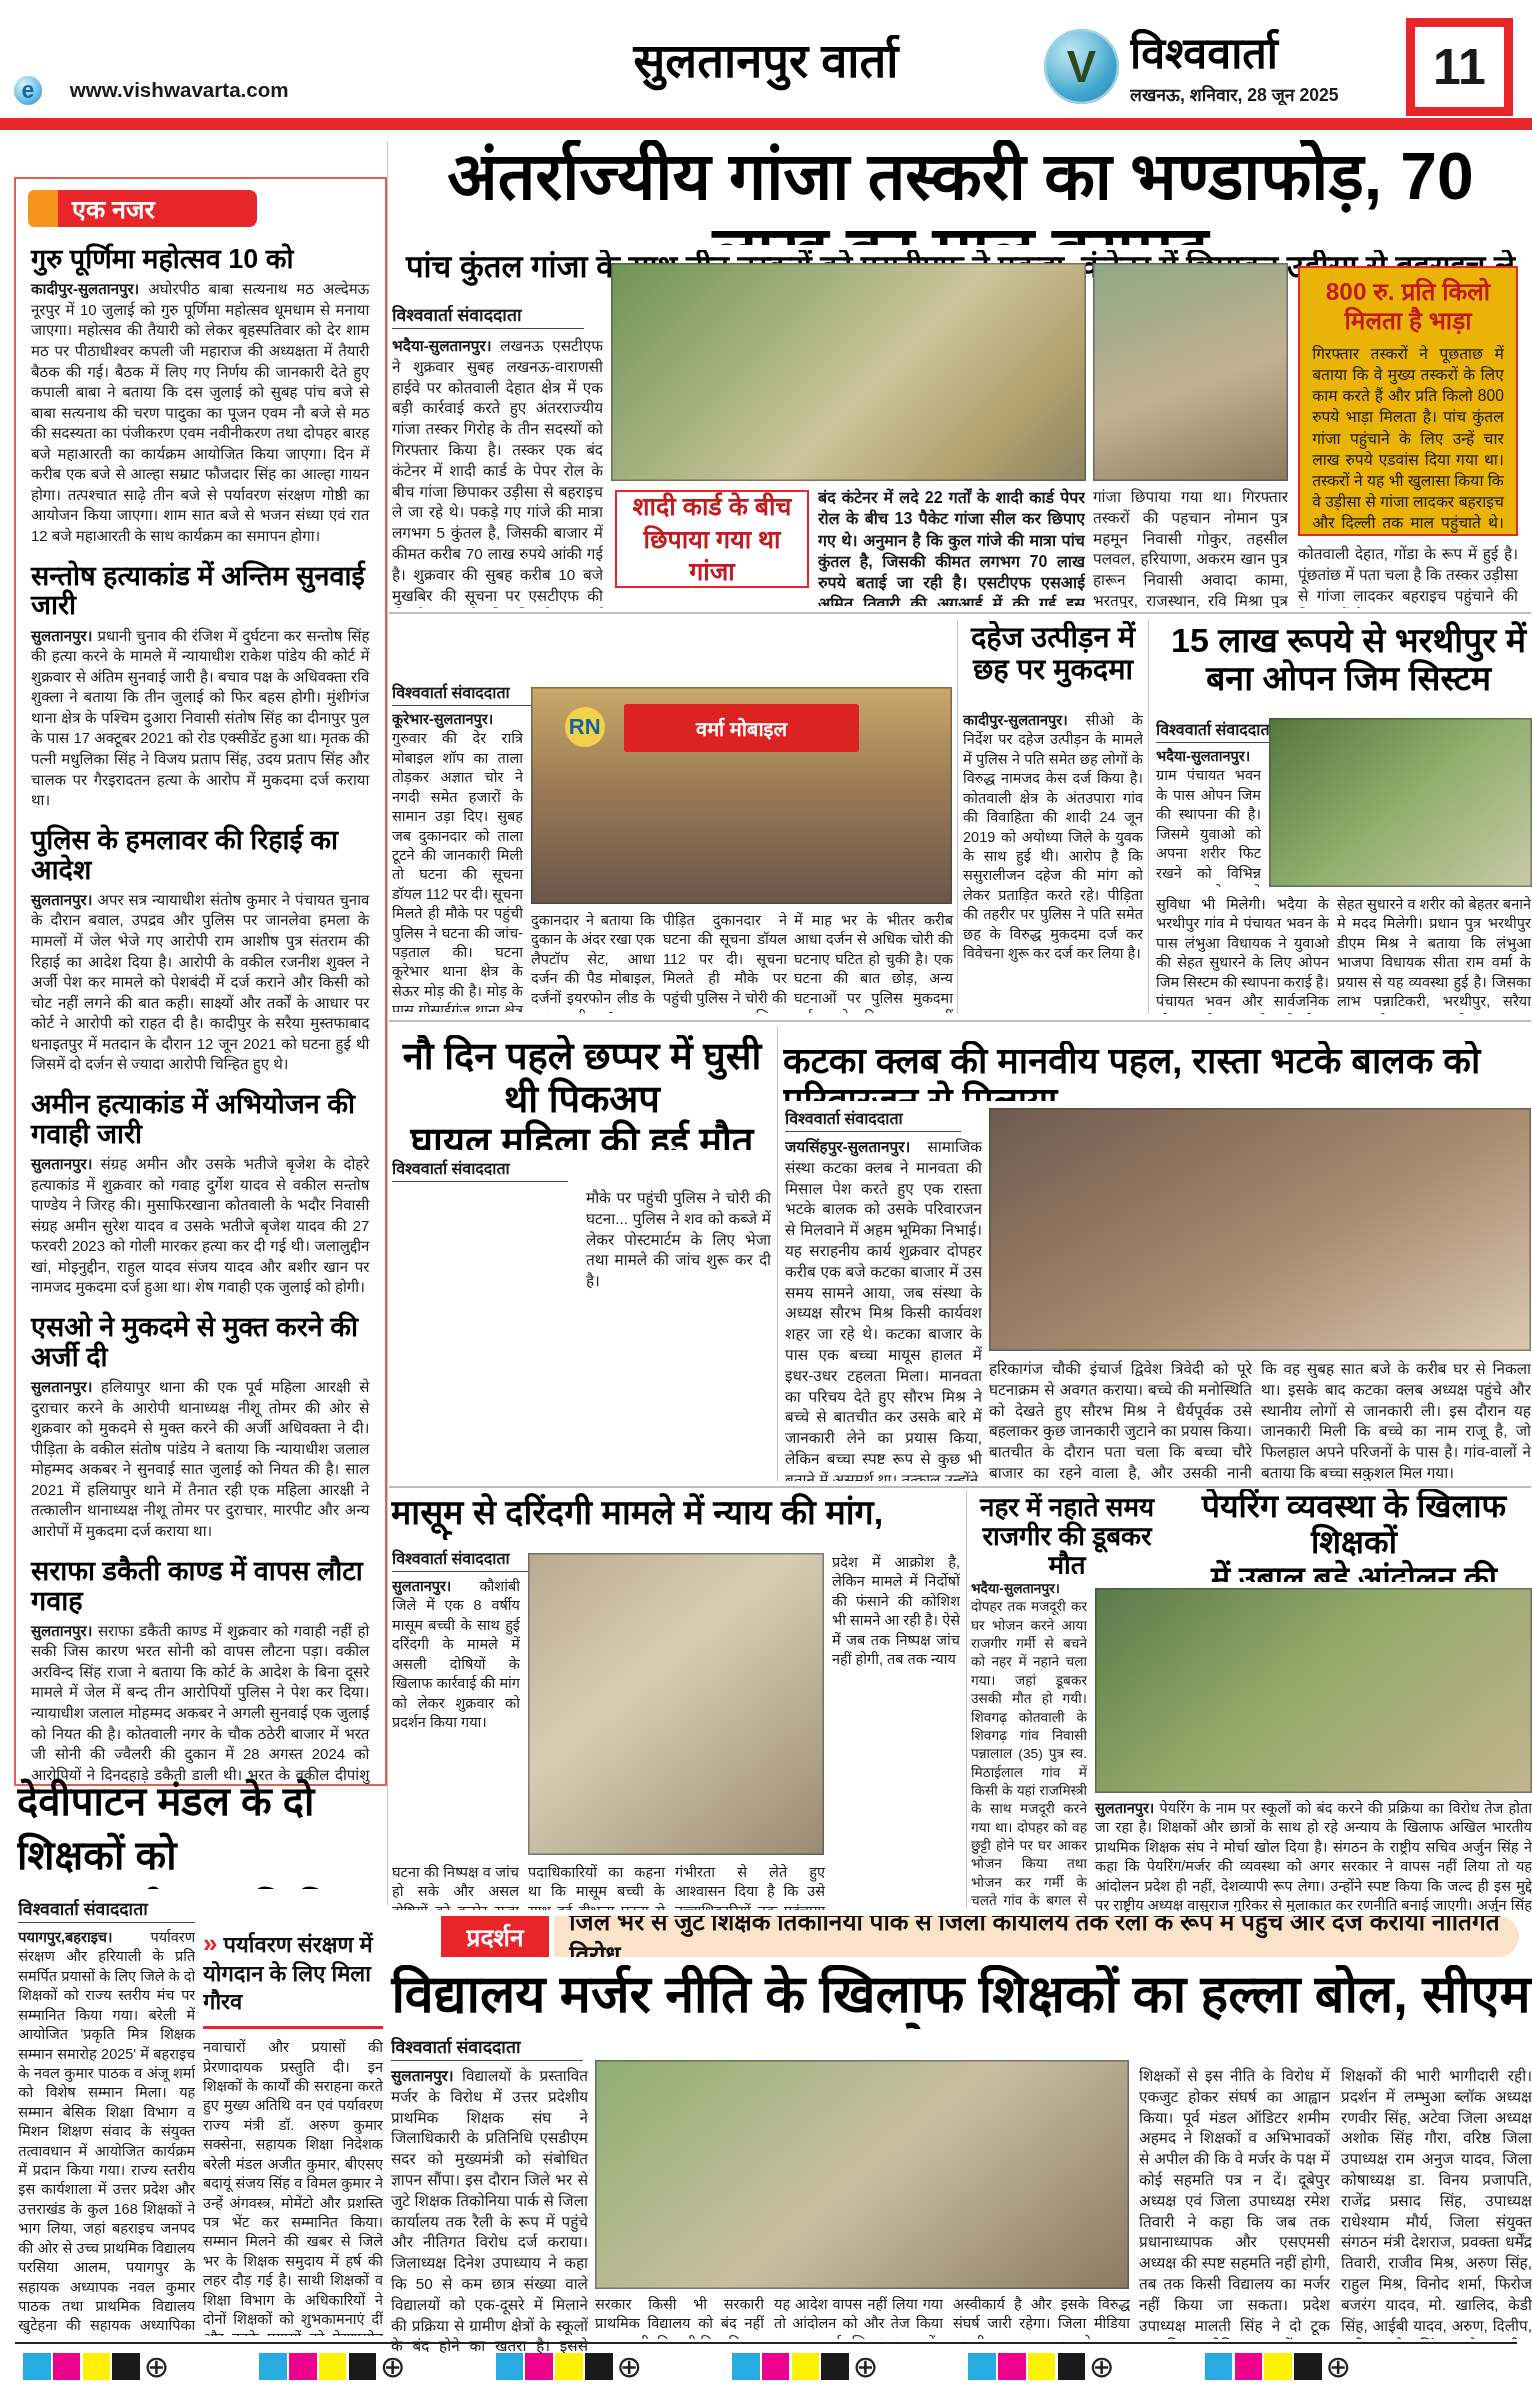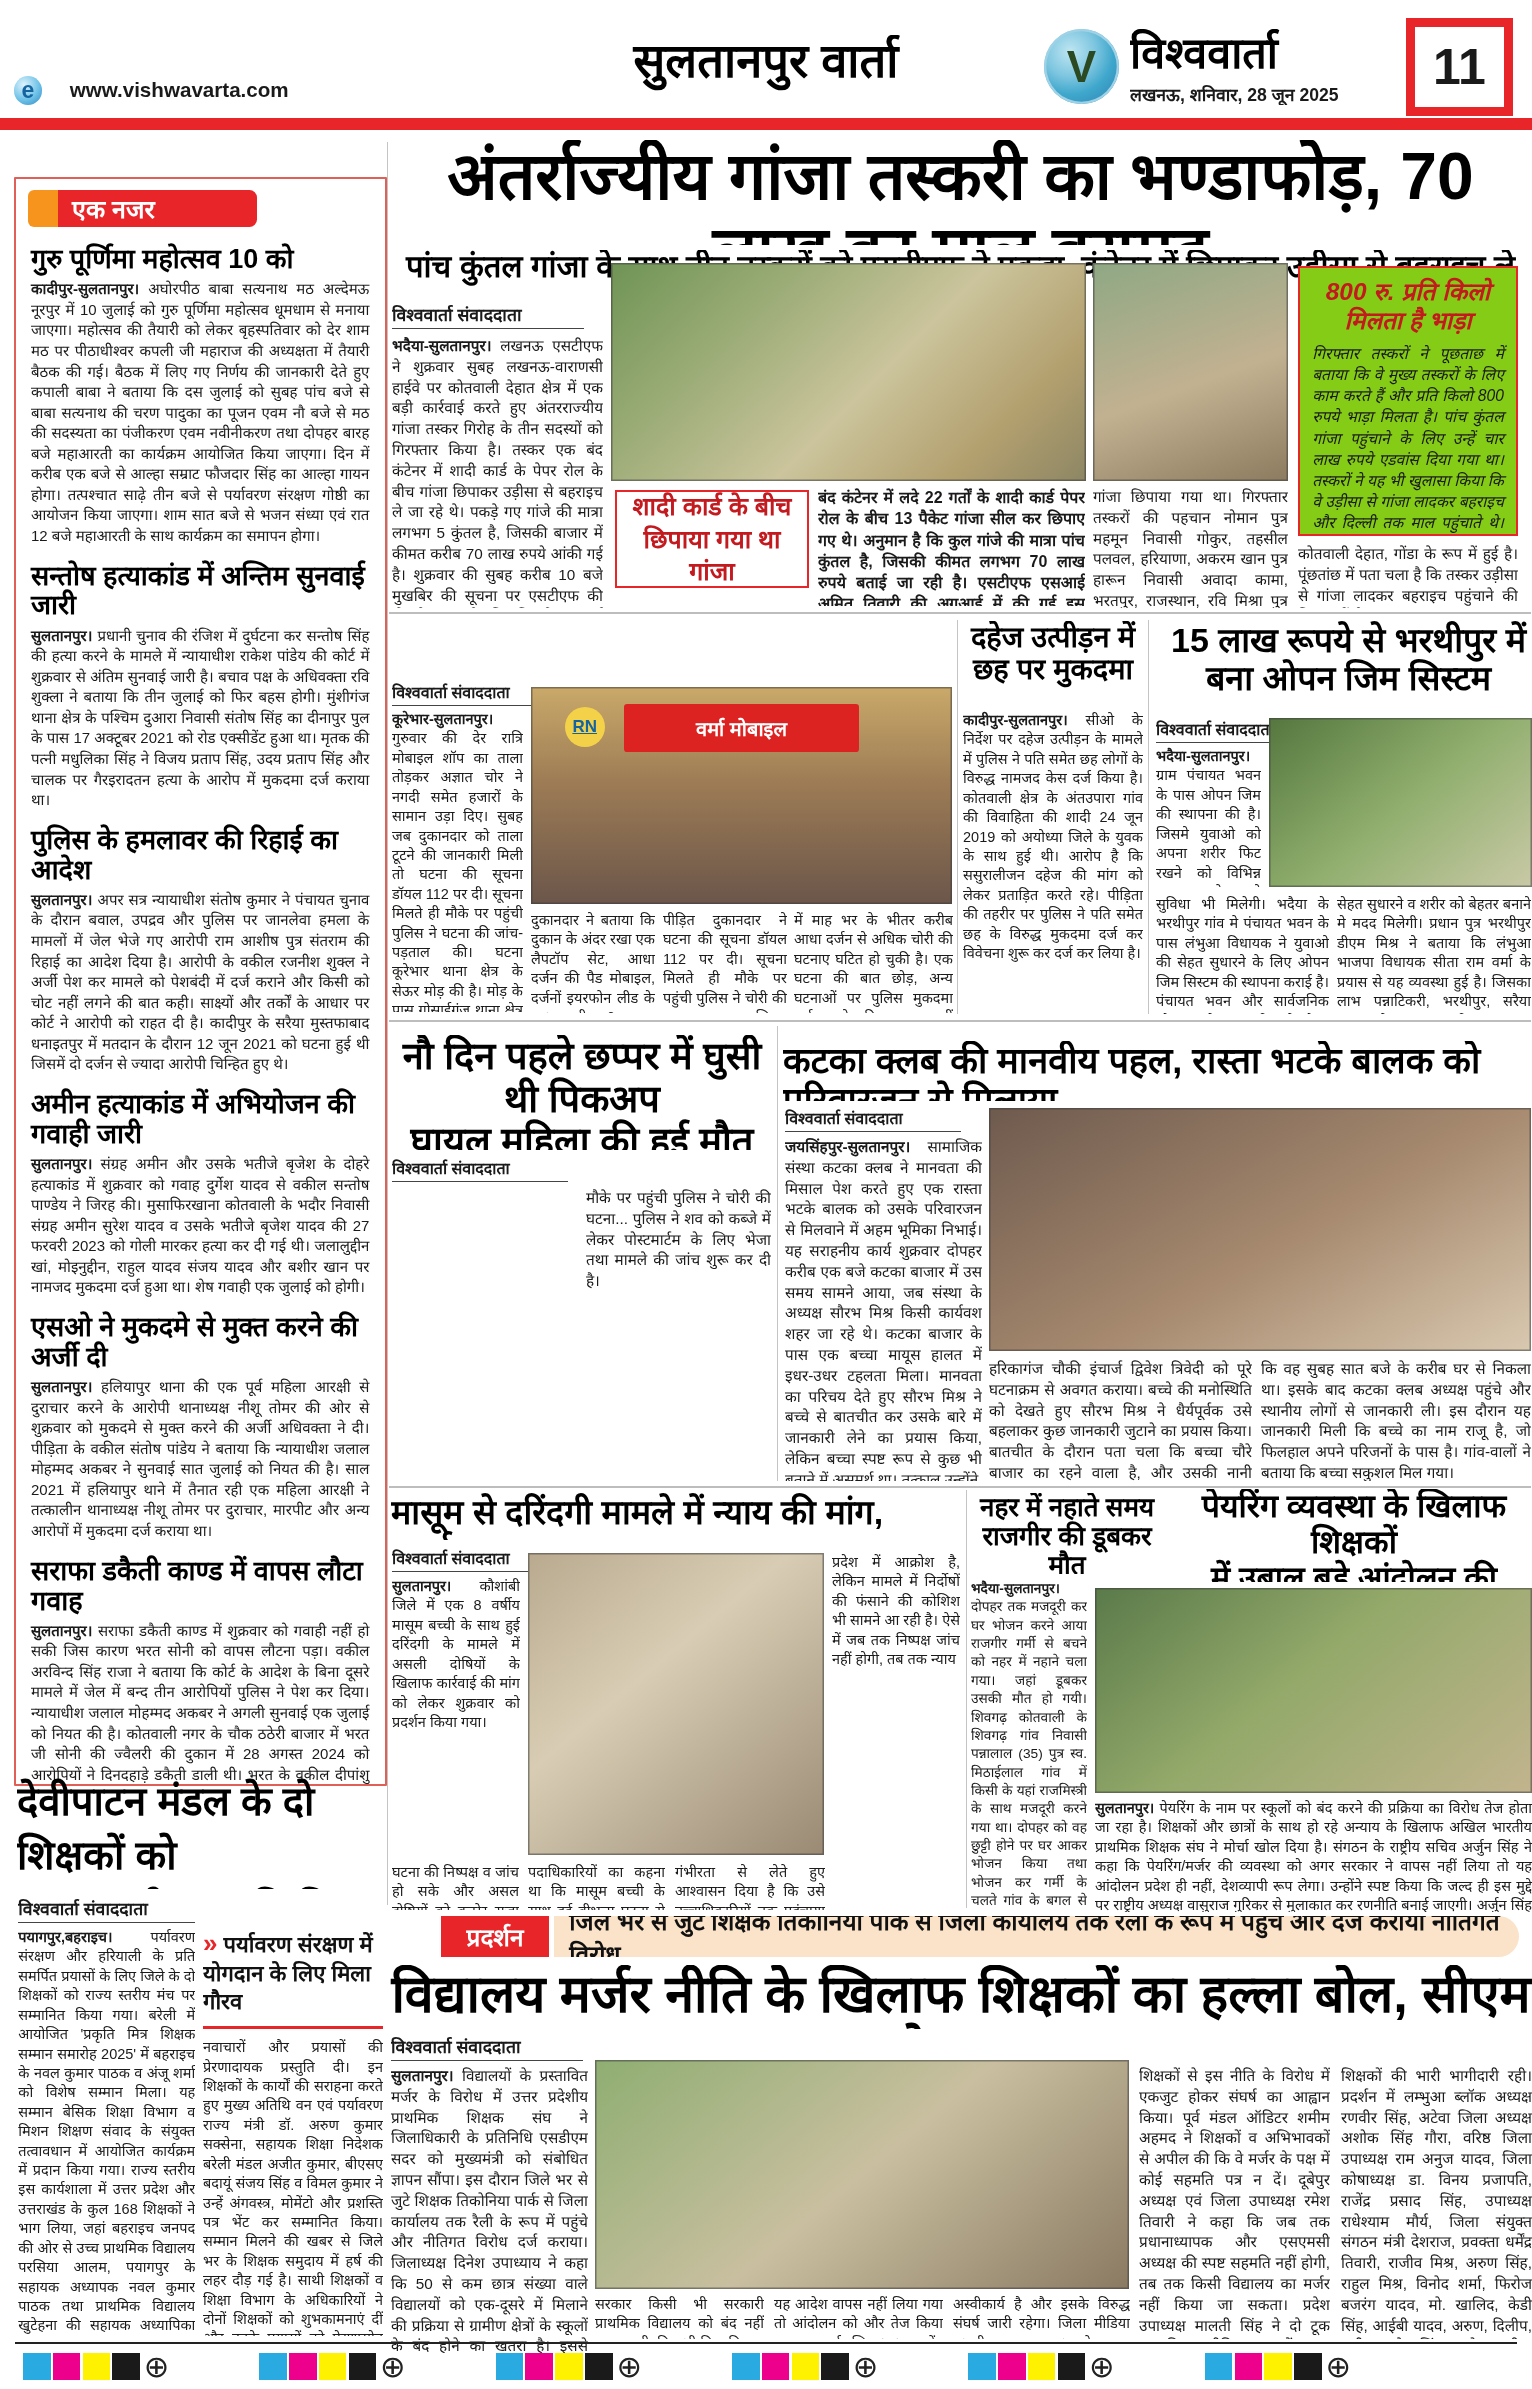--- a/index.html
+++ b/index.html
@@ -20,21 +20,21 @@
   .hrule{background:#bdbdbd;}
   .photo{box-shadow:inset 0 0 0 1.5px rgba(60,60,60,.55);}
   .ph-truck{background:linear-gradient(135deg,#6f9455 0%,#9fae7a 30%,#cbc49c 55%,#b3a06f 80%,#8d8664 100%);}
   .ph-men{background:linear-gradient(160deg,#8fa884 0%,#c2b191 55%,#8d7b5f 100%);}
   .ph-shop{background:linear-gradient(180deg,#caa96a 0%,#9c7b55 45%,#6b564a 100%);}
   .ph-gym{background:linear-gradient(140deg,#55773f 0%,#8fae6d 50%,#c9c9a6 100%);}
   .ph-katka{background:linear-gradient(150deg,#6e5a4e 0%,#a78a6f 55%,#d9c9b0 100%);}
   .ph-protest{background:linear-gradient(140deg,#b9aa8f 0%,#d8cdb4 40%,#9a8a74 100%);}
   .ph-honor{background:linear-gradient(140deg,#5a7a4a 0%,#93a96a 45%,#c2b48e 100%);}
   .ph-rally{background:linear-gradient(140deg,#8fae72 0%,#c9bfa0 50%,#8a7a62 100%);}
-  .sidebox{border:2.3px solid #e8262a;background:#84cc16;padding:9.2px 12.2px;font-style:italic;}
+  .sidebox{border:2.3px solid #e8262a;background:#eab308;padding:9.2px 12.2px;}
   .sidebox h3{margin:0 0 7.6px 0;color:#c21a1f;font-size:24.4px;text-align:center;line-height:1.2;}
   .callout{border:2.3px solid #e8262a;color:#c21a1f;font-weight:bold;font-size:25px;line-height:1.3;
            display:flex;align-items:center;justify-content:center;text-align:center;padding:4.6px;}
   .eknz-box{border:2.3px solid #e06058;border-radius:1px;margin-top:24px;}
   .eknz-bar{display:flex;height:37px;}
   .eknz-bar .or{width:30.5px;background:#f7941d;border-radius:6.1px 0 0 6.1px;}
   .eknz-bar .rd{flex:1;background:#e8262a;color:#fff;font-weight:bold;font-size:25px;
                 display:flex;align-items:center;padding-left:13.7px;border-radius:0 7.6px 7.6px 0;}
   .eknz-item h4{margin:15.3px 0 4.6px 0;font-size:27px;line-height:1.1;color:#000;}
   .eknz-item p{margin:0;font-size:15px;line-height:1.37;}
@@ -49,21 +49,21 @@
            font-weight:bold;font-size:50px;color:#1a1a1a;}
   .logo{border-radius:50%;background:radial-gradient(circle at 35% 30%,#bfe6f2 0%,#7ec6e0 35%,#3fa7cc 60%,#2d7fb0 100%);
         display:flex;align-items:center;justify-content:center;color:#2c4a22;font-weight:bold;font-size:44px;
         box-shadow:inset 0 0 0 2.3px #9fd2e6;}
   .globe{display:inline-flex;width:29px;height:29px;border-radius:50%;
          background:radial-gradient(circle at 35% 30%,#dff3fb,#6fc2e8 55%,#2f8ac2);
          color:#1464a0;font-weight:bold;font-size:23px;align-items:center;justify-content:center;margin-right:7.6px;}
   .signboard{position:absolute;left:22%;top:8%;width:56%;height:22%;background:#d22;color:#fff;
              font-weight:bold;display:flex;align-items:center;justify-content:center;font-size:20px;border-radius:3.1px;}
   .rnbadge{position:absolute;left:8%;top:9%;width:40px;height:40px;border-radius:50%;background:#f3d24a;
-           color:#1464a0;font-weight:bold;font-size:17px;display:flex;align-items:center;justify-content:center;text-decoration:underline;}
+           color:#1464a0;font-weight:bold;font-size:22px;display:flex;align-items:center;justify-content:center;}
   .cbar{display:flex;align-items:center;justify-content:space-between;}
   .cgroup{display:flex;align-items:center;}
   .csq{width:27.5px;height:27.5px;margin-right:2.3px;}
   .c-c{background:#29abe2;} .c-m{background:#ec008c;} .c-y{background:#fff200;} .c-k{background:#1a1a1a;}
   .regmark{font-size:30.5px;line-height:27.5px;color:#222;margin-left:1.5px;}
 </style>
 </head>
 <body>
 
 <div class="page">

